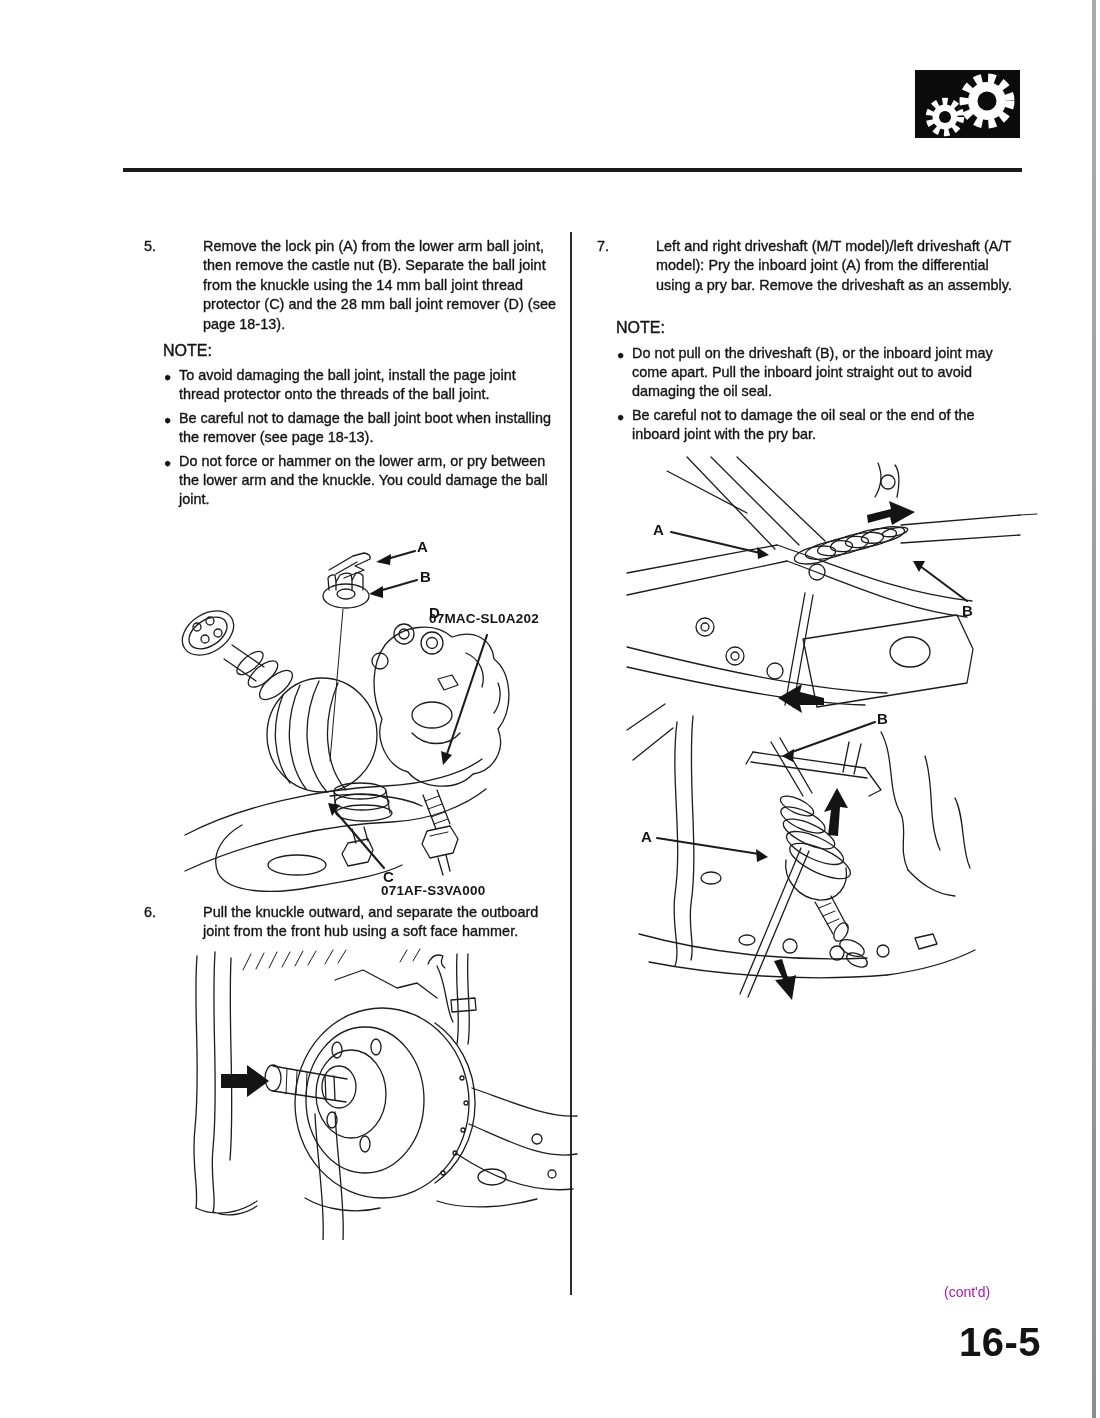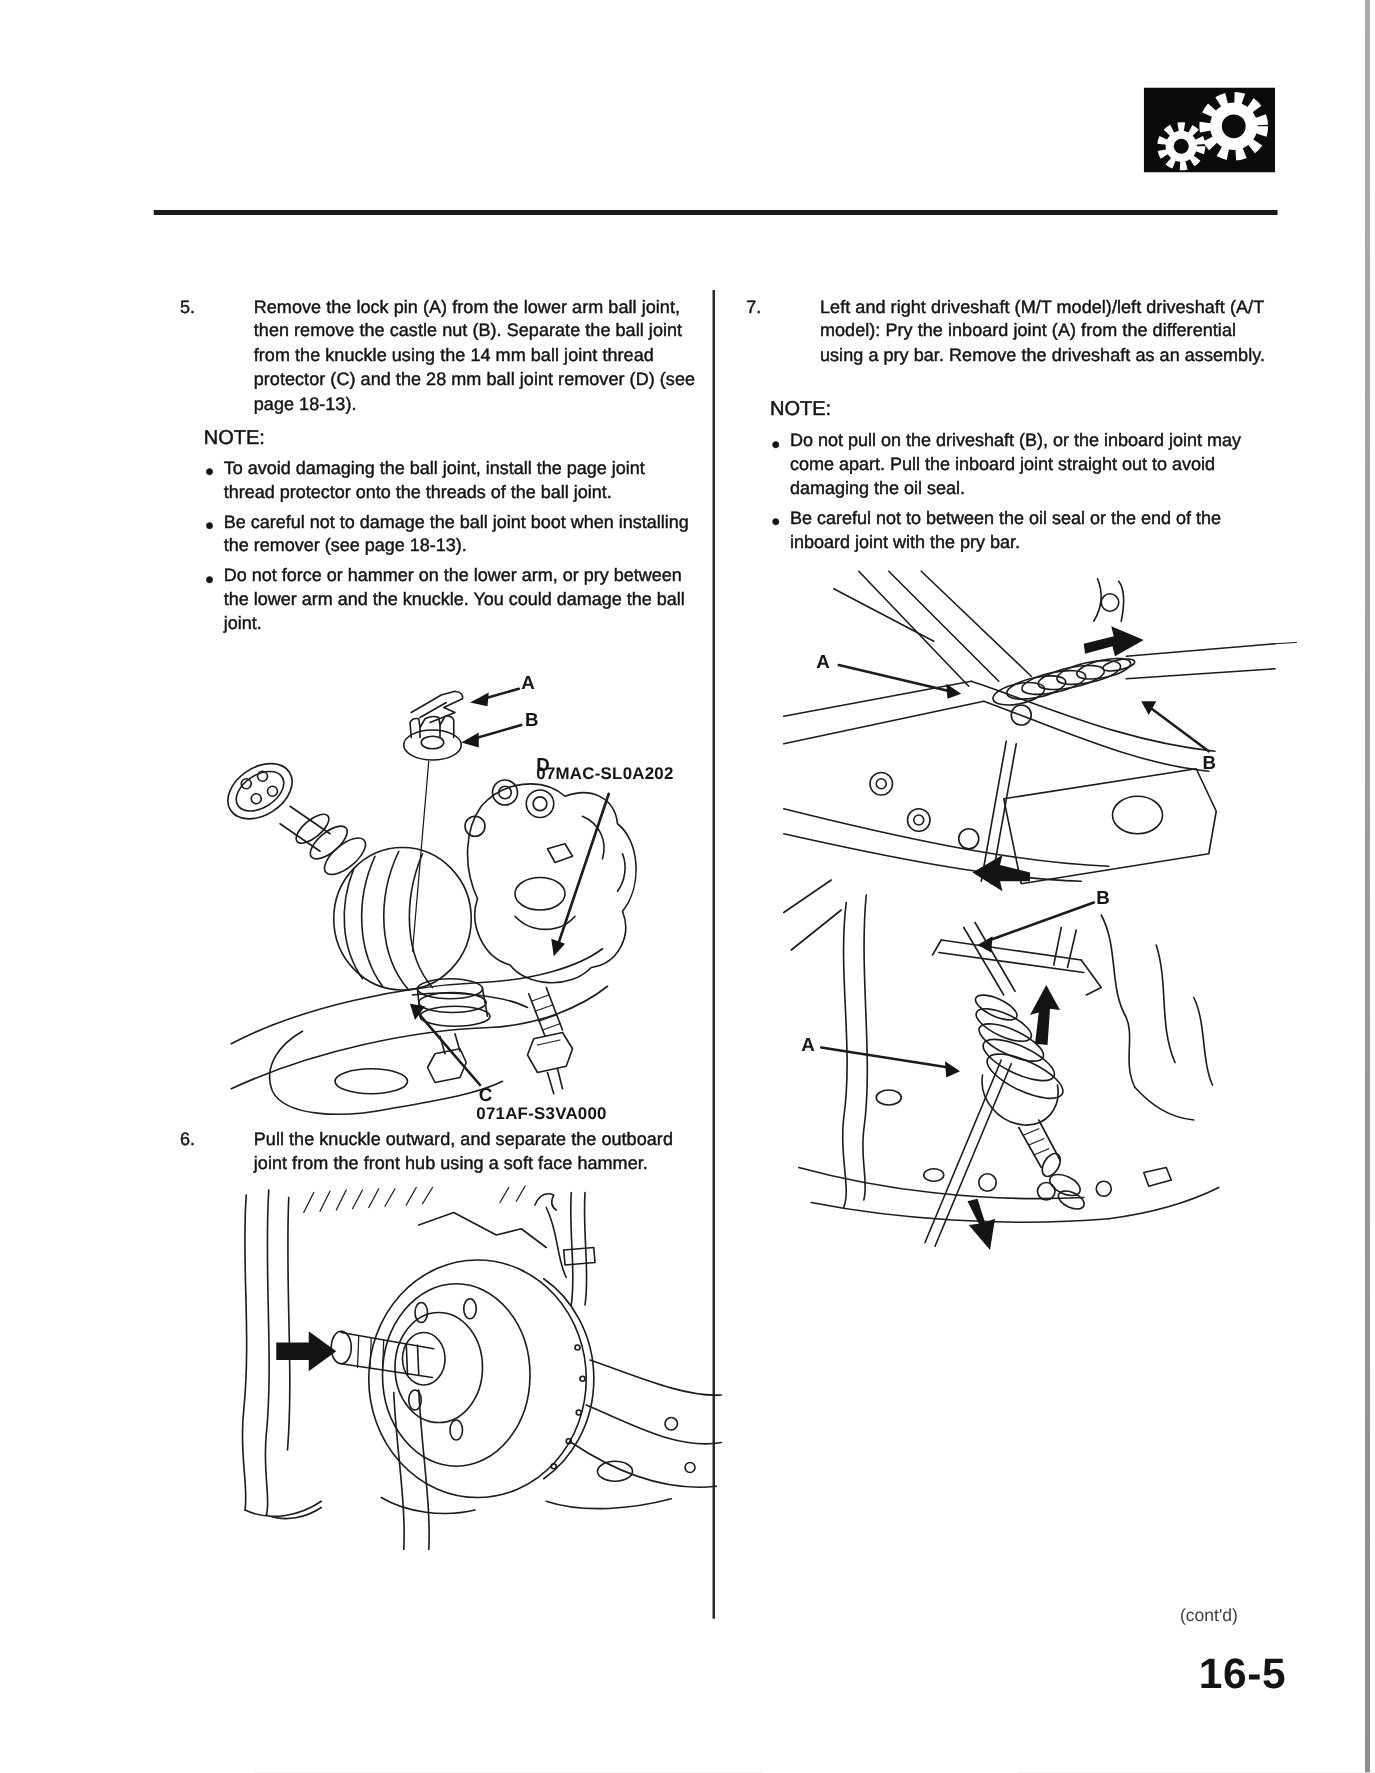--- a/index.html
+++ b/index.html
@@ -22,22 +22,22 @@
   .figure{position:absolute;}
   .figure svg{position:absolute;left:0;top:0;}
   .figure svg *{fill:none;stroke:#1c1c1c;stroke-width:1.3;
                 stroke-linecap:round;stroke-linejoin:round;}
   .figure svg .fill{fill:#141414;stroke:none;}
   .figure svg .thick{stroke-width:2.1;}
   .figure svg .thin{stroke-width:1;}
   .fig-label{position:absolute;font-size:15px;font-weight:700;color:#141414;}
   .part-num{position:absolute;font-size:13.5px;font-weight:700;color:#141414;
             white-space:nowrap;letter-spacing:0.2px;}
-  .contd{position:absolute;font-size:14px;font-weight:400;color:#404040;}
-  .pagenum{position:absolute;font-size:34px;font-weight:700;letter-spacing:0.5px;text-align:right;}
+  .contd{position:absolute;font-size:14px;font-weight:400;color:#a21caf;}
+  .pagenum{position:absolute;font-size:40px;font-weight:700;letter-spacing:0.5px;text-align:right;}
   .gear-box{position:absolute;}
 </style>
 </head>
 <body>
 
 <div class="page">
 
   <svg class="gear-box" style="left:915px;top:70px" width="105" height="68" viewBox="0 0 105 68">
     <rect width="105" height="68" fill="#0b0b0b"></rect>
     <g>
@@ -219,21 +219,21 @@
 
   <div class="note-label" style="left:616px;top:319px">NOTE:</div>
 
   <div class="bullets" style="left:617px;top:344px;width:404px">
     <div class="bullet">
       <span class="dot">●</span>
       <span>Do not pull on the driveshaft (B), or the inboard joint may come apart. Pull the inboard joint straight out to avoid damaging the oil seal.</span>
     </div>
     <div class="bullet">
       <span class="dot">●</span>
-      <span>Be careful not to between the oil seal or the end of the inboard joint with the pry bar.</span>
+      <span>Be careful not to damage the oil seal or the end of the inboard joint with the pry bar.</span>
     </div>
   </div>
 
   <div class="figure" style="left:625px;top:455px;width:415px;height:258px">
     <svg width="415" height="258" viewBox="0 0 415 258">
 
       <path d="M62,2 L150,94 M86,2 L174,90 M112,2 L200,86"></path>
       <path d="M42,16 L122,58"></path>
 
       <path d="M2,118 L152,90 M2,140 L162,106"></path>

